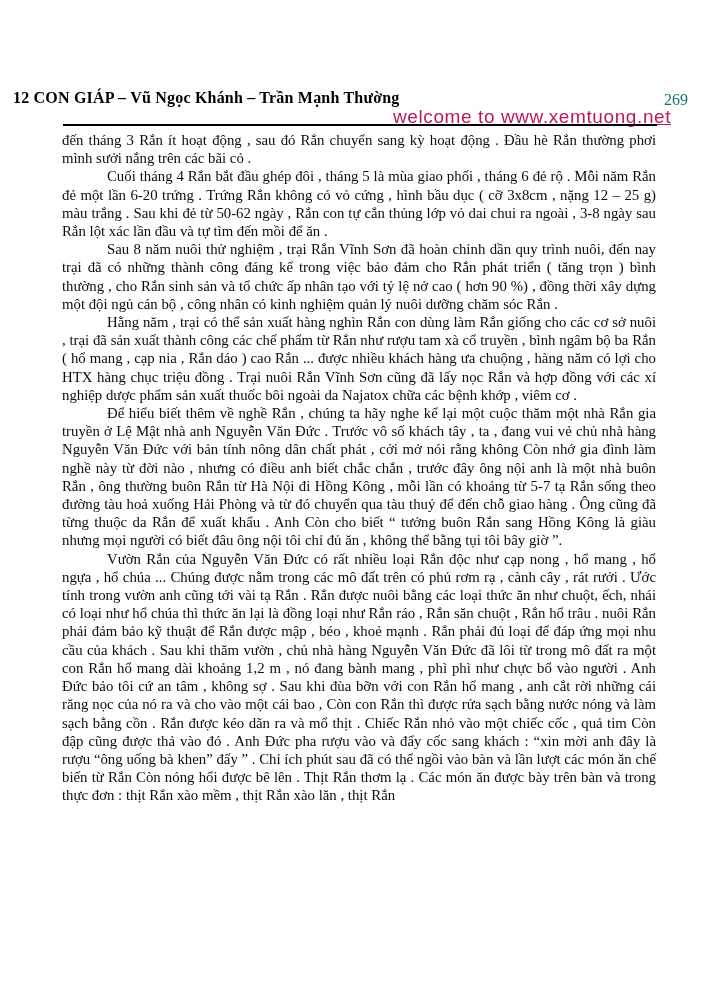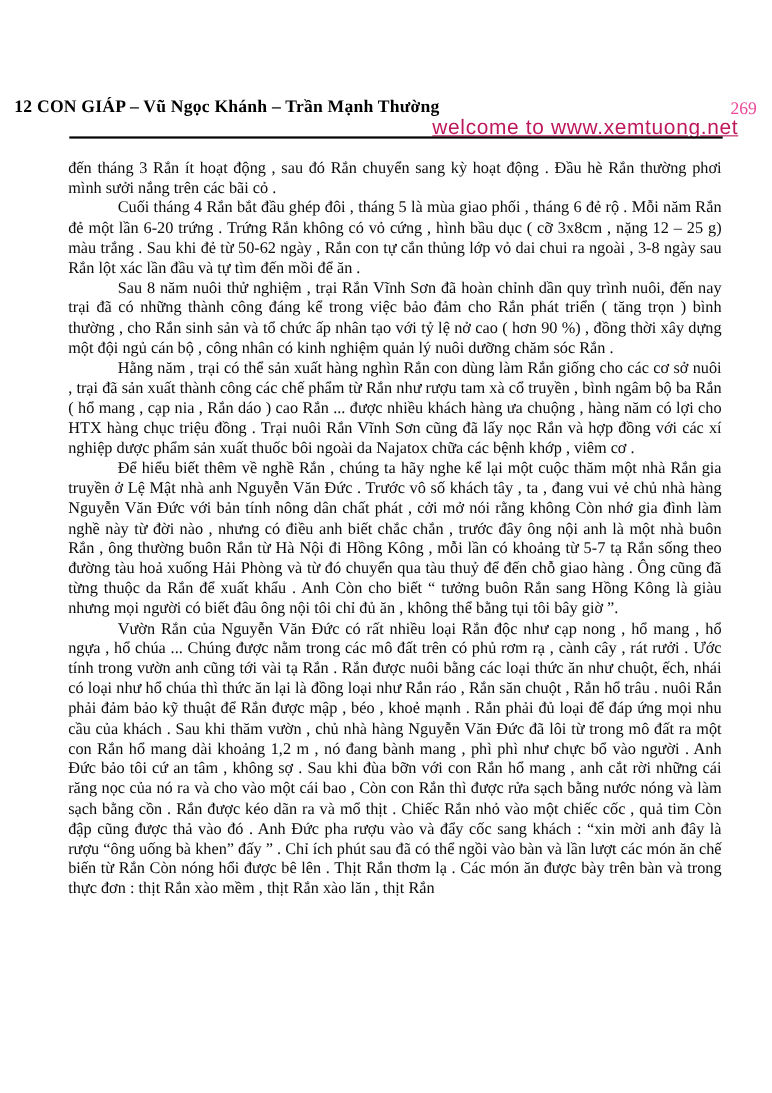--- a/index.html
+++ b/index.html
@@ -39,35 +39,35 @@
     text-decoration: underline;
     white-space: nowrap;
     cursor: pointer;
   }
   .page-number {
     position: absolute;
     left: 664px;
     top: 43px;
     font-family: "Liberation Serif", serif;
     font-size: 16px;
-    color: #ec4899;
+    color: #0f766e;
     white-space: nowrap;
   }
   .header-rule {
     position: absolute;
     left: 63px;
     top: 76px;
     width: 594px;
     height: 2px;
     background: #000000;
   }
   .body-text {
     position: absolute;
     left: 62px;
-    top: 96px;
+    top: 83px;
     width: 594px;
     font-family: "Liberation Serif", serif;
     font-size: 14.8px;
     line-height: 18.2px;
     text-align: justify;
     color: #0b0b0b;
   }
   .body-text p.para {
     margin: 0;
     padding: 0;

